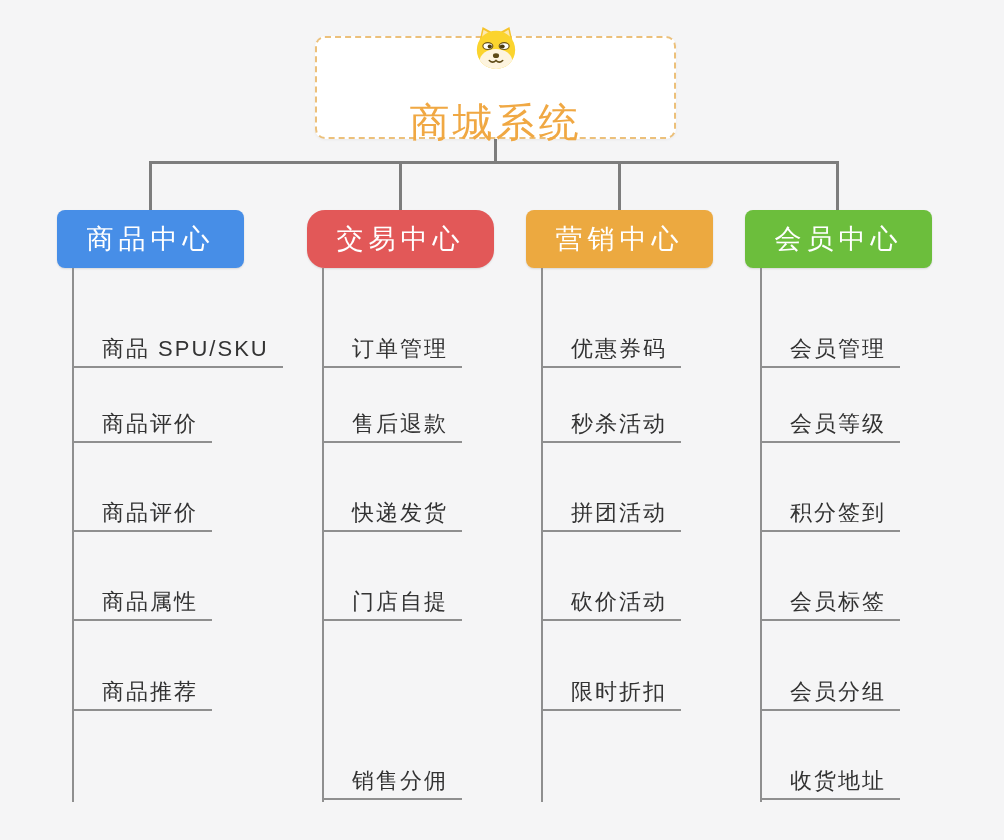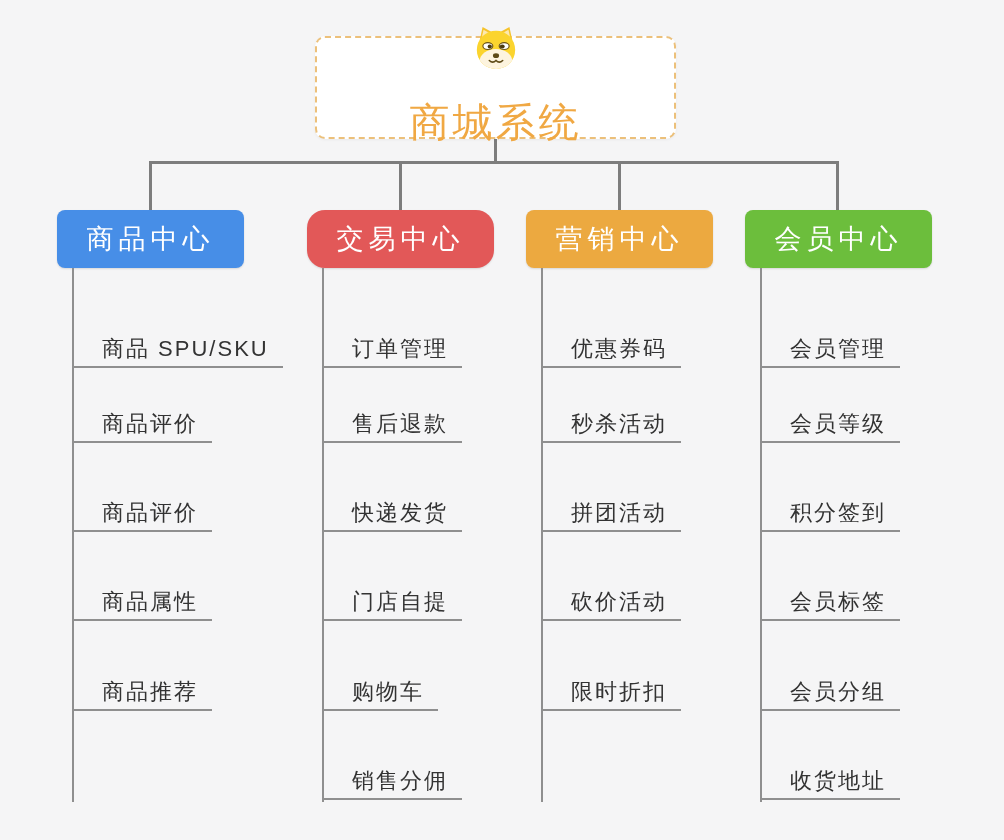--- a/index.html
+++ b/index.html
@@ -78,21 +78,20 @@
     <div class="leaf leaf-5">商品推荐</div>
   </div>
 
   <div class="branch b2">
     <div class="branch-box" style="background-color: rgb(226, 88, 88); border-radius: 18px;">交易中心</div>
     <div class="spine"></div>
     <div class="leaf leaf-1">订单管理</div>
     <div class="leaf leaf-2">售后退款</div>
     <div class="leaf leaf-3">快递发货</div>
     <div class="leaf leaf-4">门店自提</div>
-    <div class="leaf leaf-5">购物车</div>
     <div class="leaf leaf-6">销售分佣</div>
   </div>
 
   <div class="branch b3">
     <div class="branch-box" style="background-color: rgb(236, 169, 64);">营销中心</div>
     <div class="spine"></div>
     <div class="leaf leaf-1">优惠券码</div>
     <div class="leaf leaf-2">秒杀活动</div>
     <div class="leaf leaf-3">拼团活动</div>
     <div class="leaf leaf-4">砍价活动</div>

